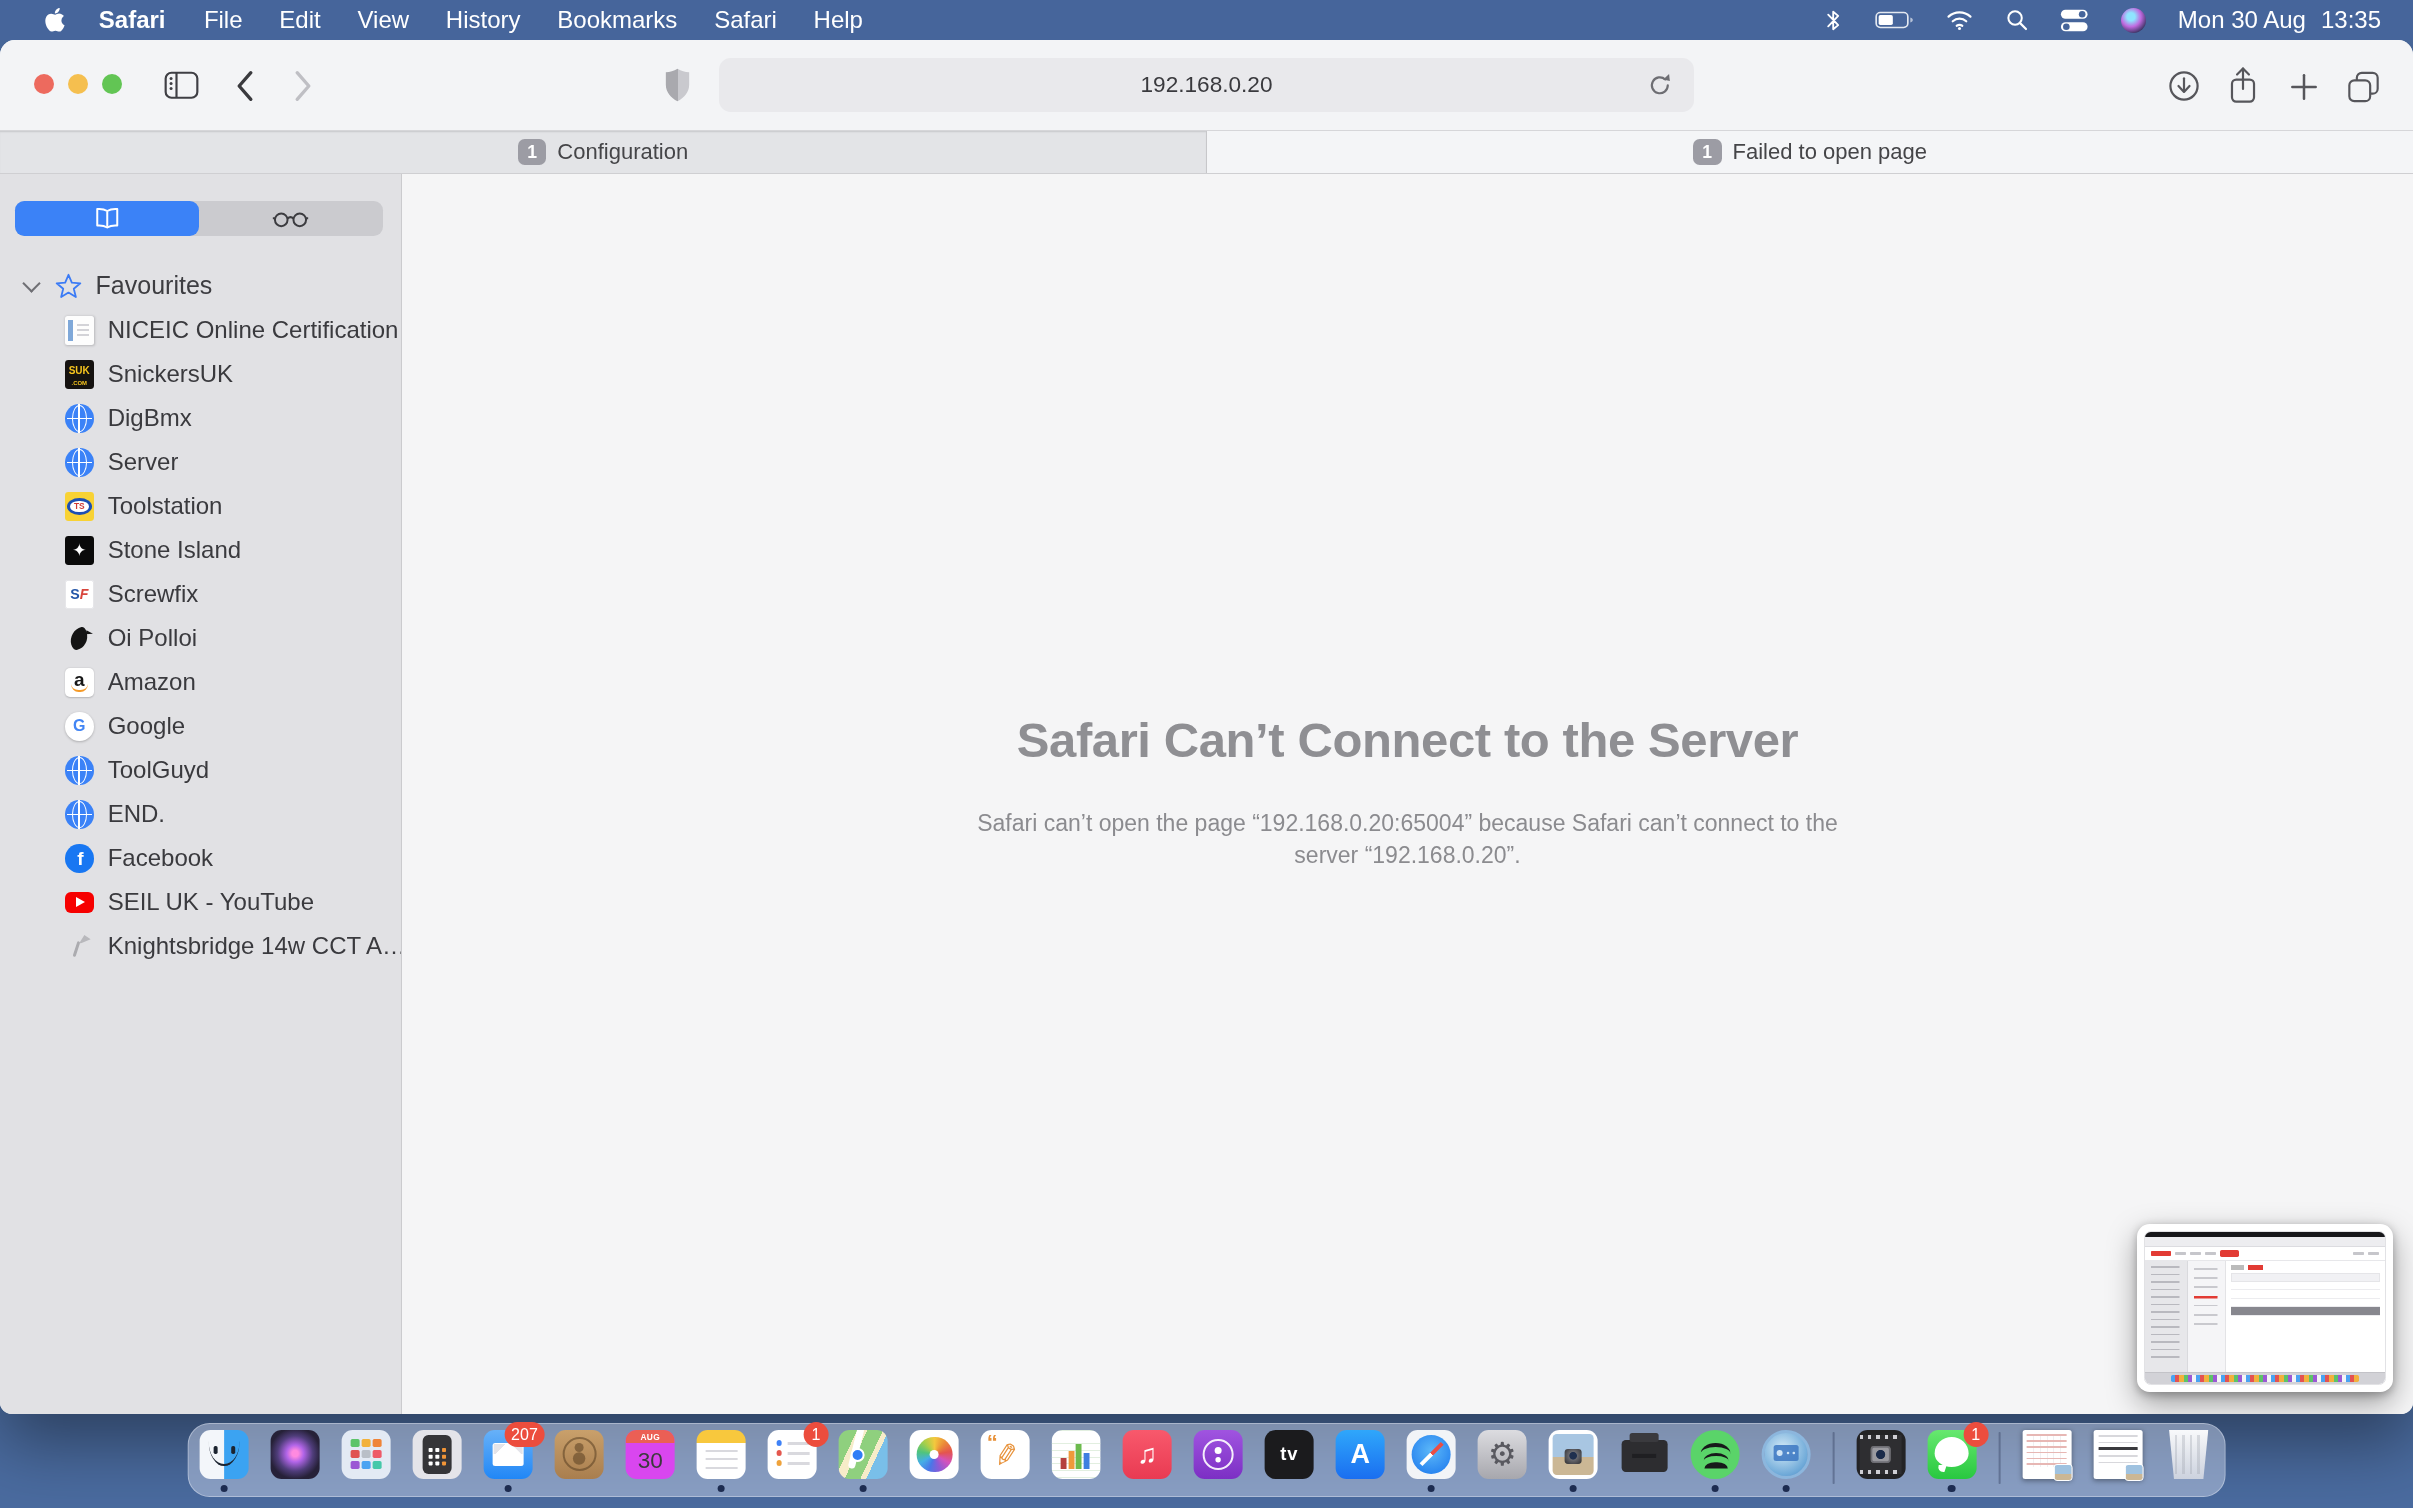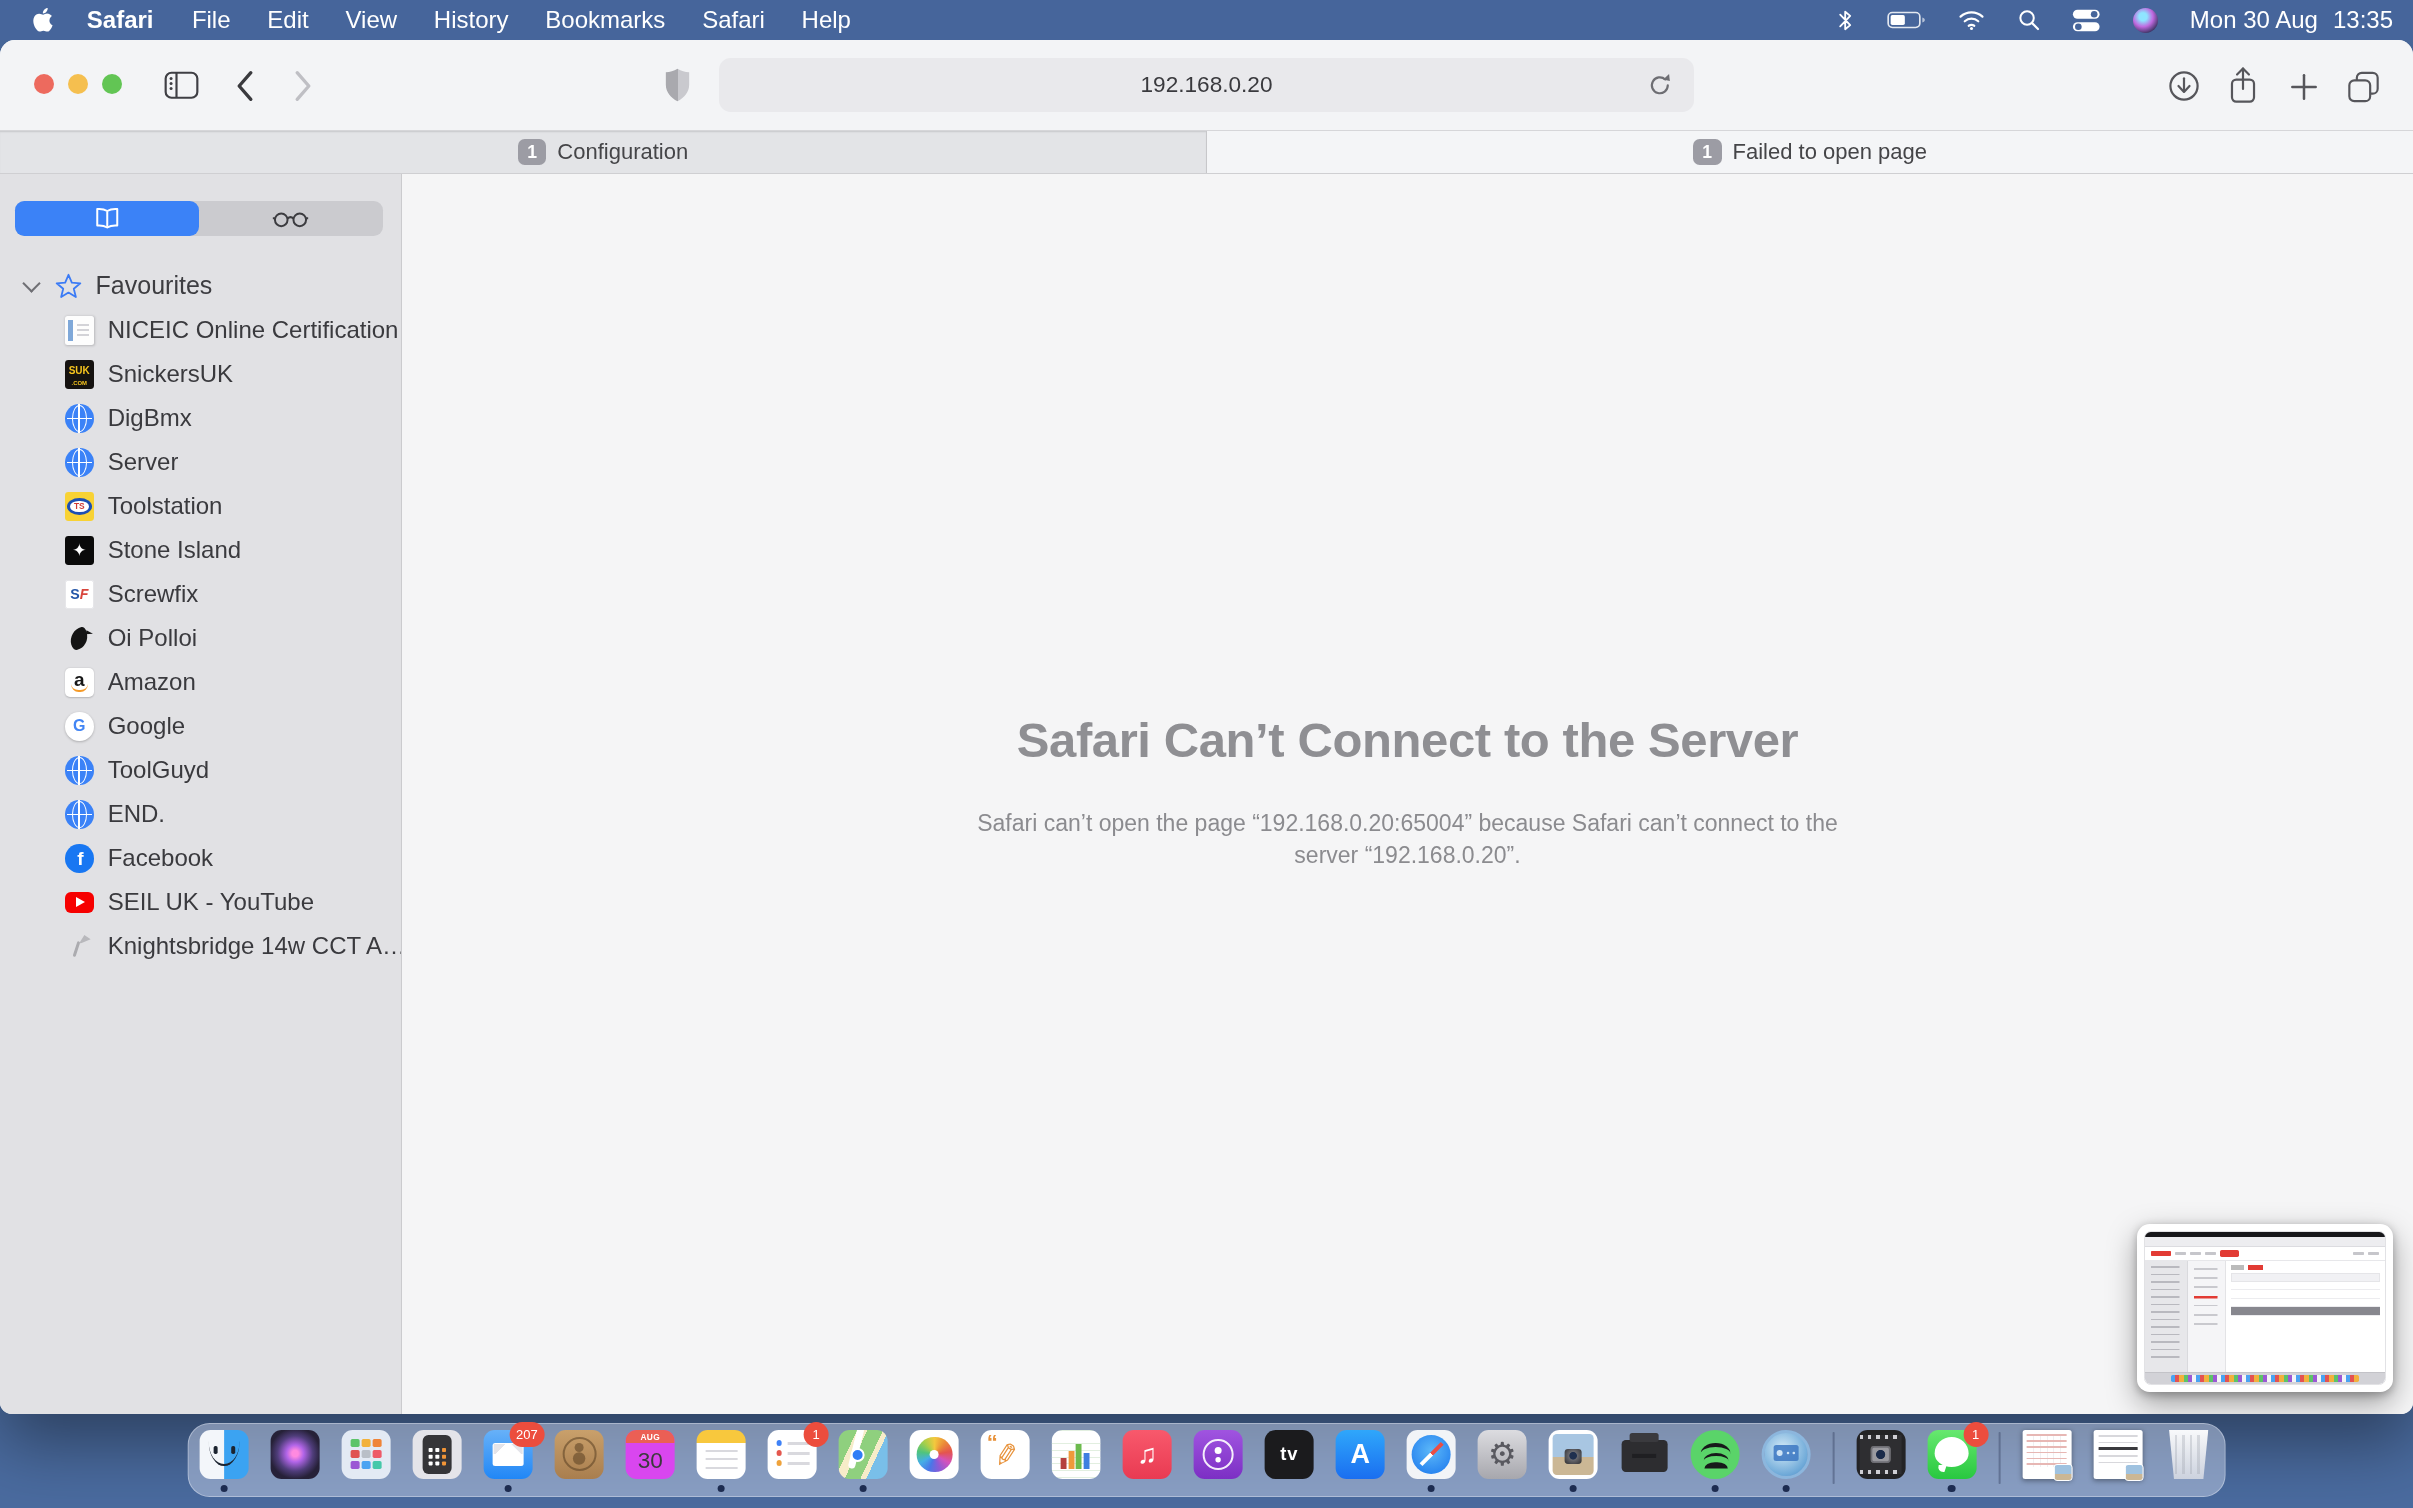--- a/index.html
+++ b/index.html
@@ -1,20 +1,20 @@
 <!DOCTYPE html>
 <html style="font-size:13.4px"><head>
 <meta charset="utf-8">
 <style>
   html,body{margin:0;padding:0;}
   body{width:2413px;height:1508px;position:relative;overflow:hidden;background:#4a6b9f;
        font-family:"Liberation Sans","DejaVu Sans",sans-serif;-webkit-user-select:none;}
   
   .menubar{position:absolute;left:0;top:0;width:2413px;height:40px;background:#46659b;
-           display:flex;align-items:center;justify-content:space-between;padding:0 20px;
+           display:flex;align-items:center;justify-content:space-between;padding:0 32px;
            box-sizing:border-box;color:#fff;font-size:24px;z-index:50;}
   .mb-left{display:flex;align-items:center;}
   .mb-apple{display:flex;margin:0 13.4px 0 13.4px;}
   .mb-app{font-weight:700;margin:0 20px;}
   .mb-item{margin:0 18.4px;}
   .mb-right{display:flex;align-items:center;gap:32px;}
   .mb-ic{display:flex;align-items:center;}
   .siri-orb{width:25px;height:25px;border-radius:50%;
             background:radial-gradient(circle at 40% 35%,#8fe5ff 0 18%,#c06ae0 45%,#35305c 78%);}
   .mb-clock{display:flex;gap:15px;}
@@ -145,21 +145,21 @@
         background:repeating-linear-gradient(90deg,#4aa3f2 0 4.2px,#e45252 4.2px 8.4px,#f2b13c 8.4px 12.6px,#5cc469 12.6px 17px,#9b58d4 17px 21px,#f5f5f7 21px 25px);}
   
   .dock{position:absolute;left:50%;bottom:11px;transform:translateX(-50%);height:74px;
         padding:5.9px 11.7px 0;background:rgba(186,199,224,.55);border:0.8px solid rgba(235,240,250,.4);
         border-radius:22px;display:flex;align-items:flex-start;gap:22px;box-sizing:border-box;z-index:40;}
   .cell{position:relative;width:49px;height:49px;flex:none;}
   .cell-separator{width:1.7px;height:52px;margin-top:1.7px;background:rgba(64,78,110,.5);border-radius:0.8px;}
   .di{position:absolute;inset:0;border-radius:11px;overflow:hidden;}
   .dot{position:absolute;left:50%;bottom:-13.4px;width:7.5px;height:7.5px;margin-left:-4.2px;border-radius:50%;background:#1d2c50;}
   .badge{position:absolute;top:-7.5px;right:-11.7px;min-width:25px;height:25px;padding:0 6.7px;border-radius:12.6px;
-         background:#ec4d3d;color:#fff;font-size:13px;display:flex;align-items:center;justify-content:center;
+         background:#ec4d3d;color:#fff;font-size:16px;display:flex;align-items:center;justify-content:center;
          box-sizing:border-box;z-index:3;}
   .badge:empty{display:none;}
   .cal-month,.cal-day{pointer-events:none;}
   .cal-month:empty,.cal-day:empty{display:none;}
   .cal-month{position:absolute;top:1.7px;left:0;right:0;text-align:center;font-size:8.4px;font-weight:700;color:#fff;z-index:2;letter-spacing:0.4px;}
   .cal-day{position:absolute;top:12.6px;left:0;right:0;bottom:0;display:flex;align-items:center;justify-content:center;
            font-size:22.6px;font-weight:300;color:#3a3a3c;}
   
   .di-finder{background:linear-gradient(90deg,#f3f6fa 0 49%,#3ba3f2 51%);}
   .di-finder::before{content:"";position:absolute;left:14.2px;top:16px;width:3.4px;height:8.4px;background:#1c2430;

